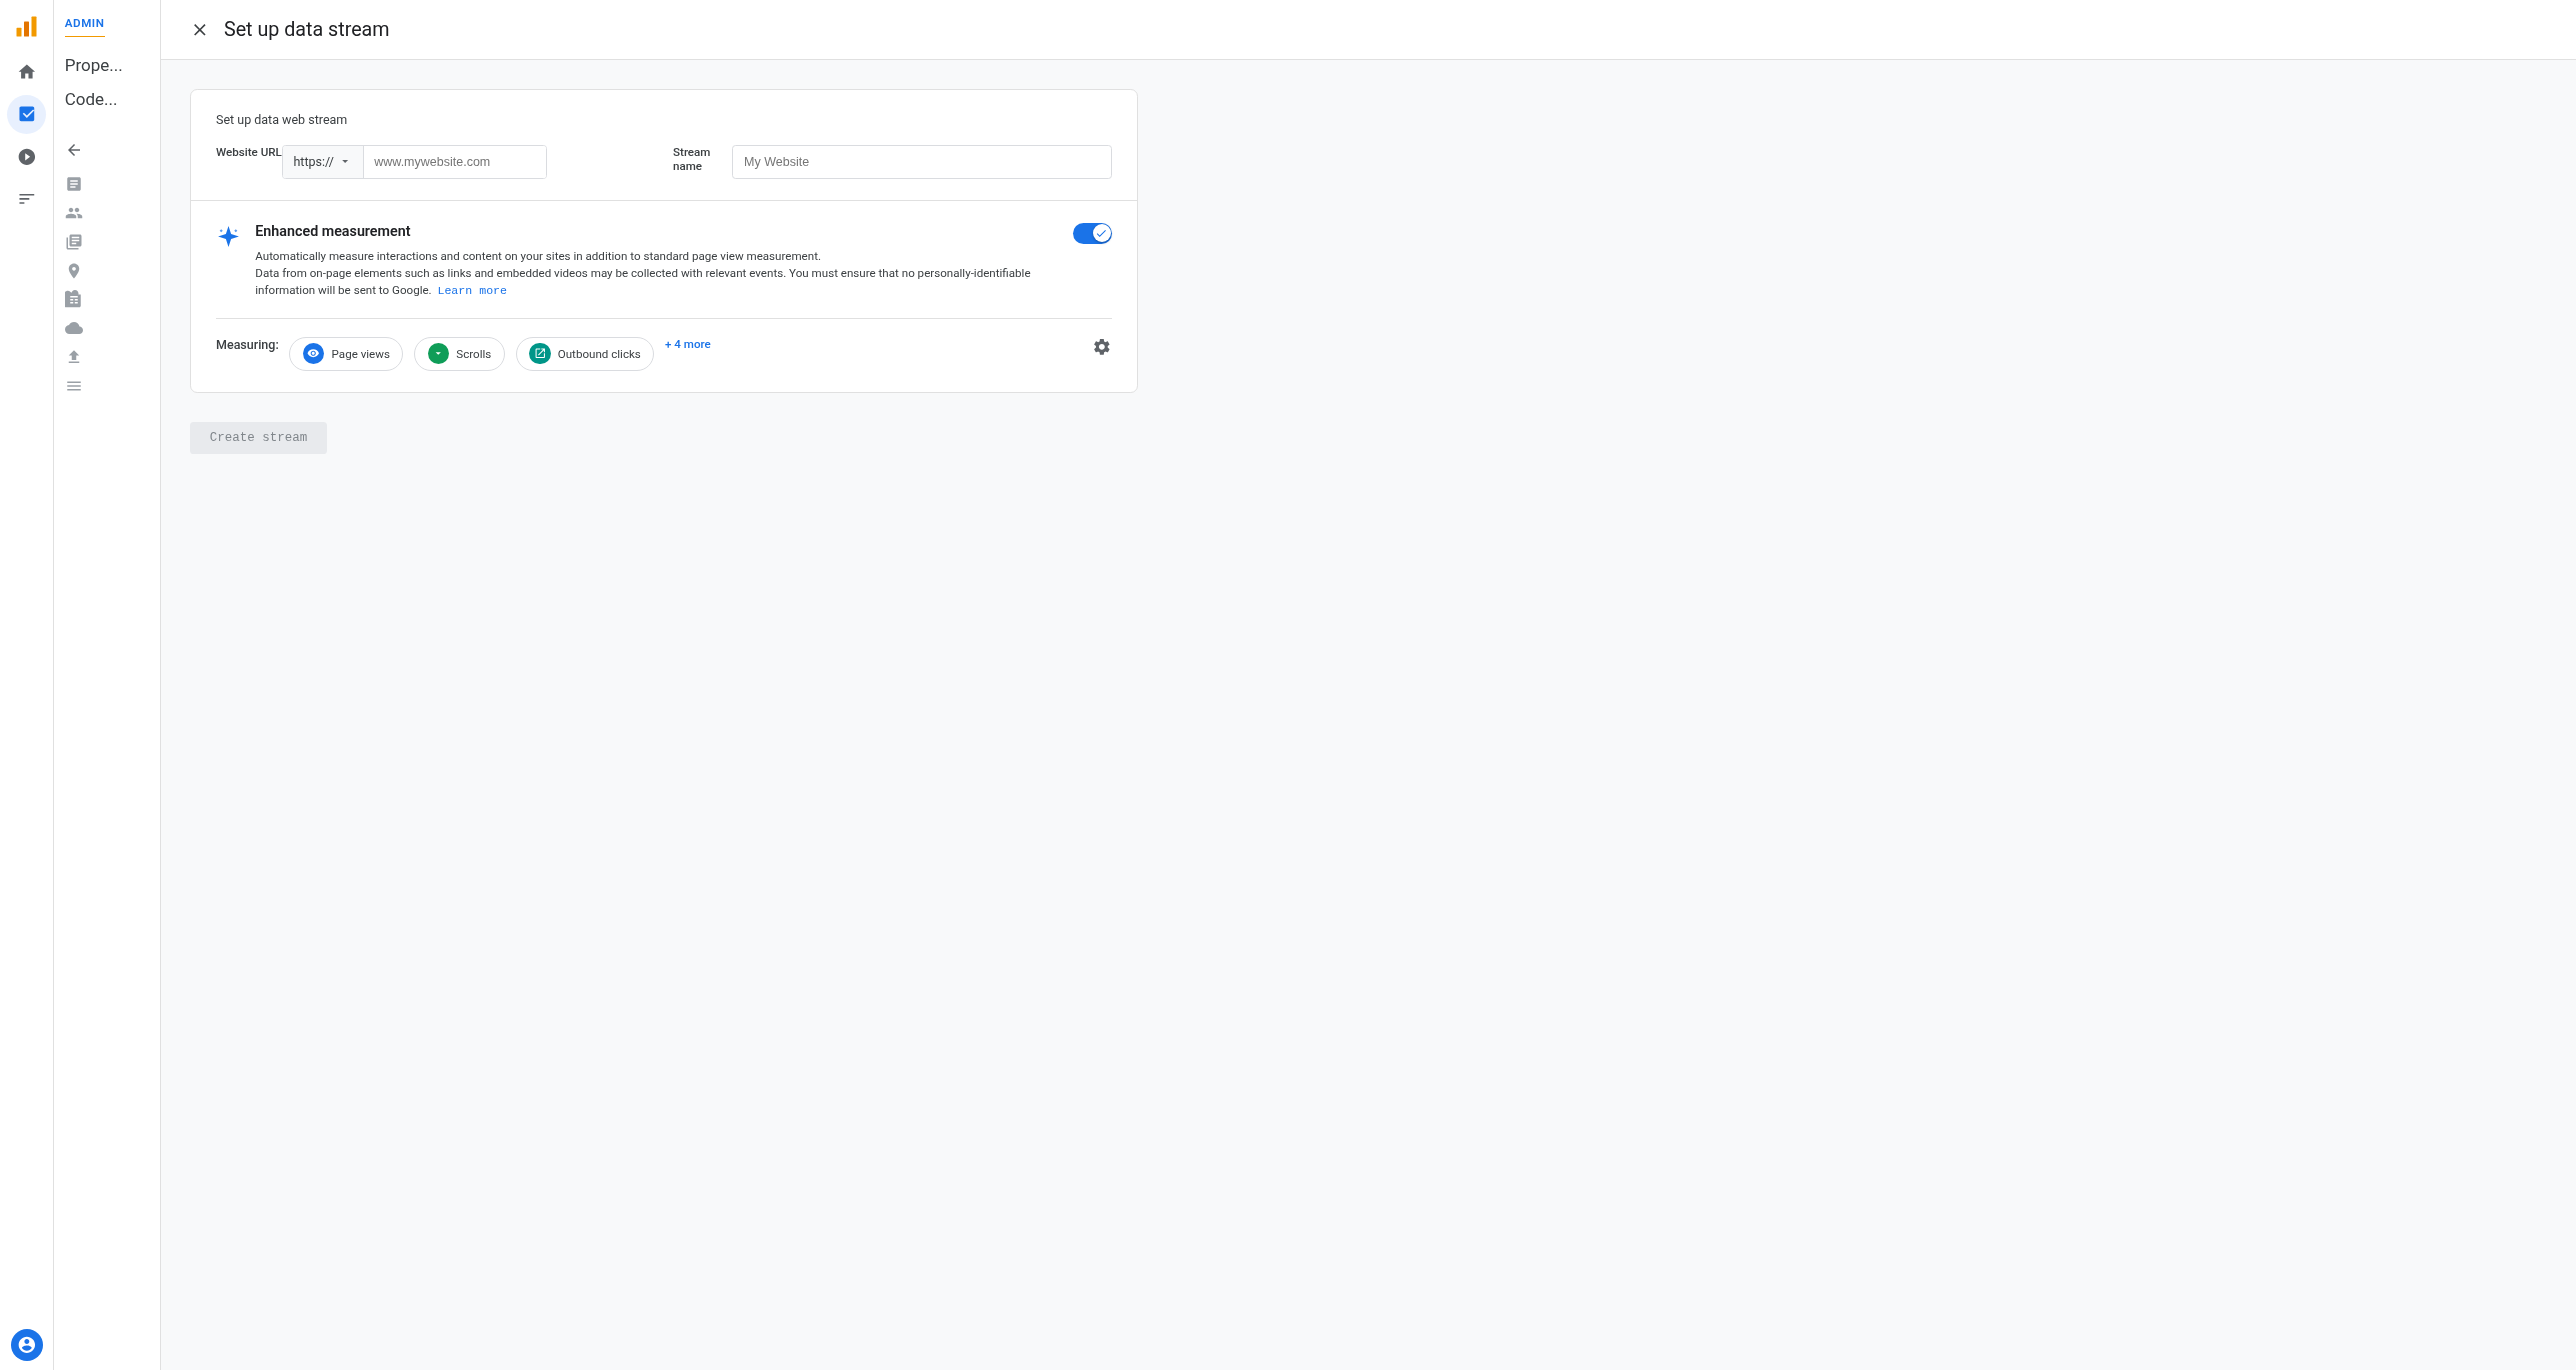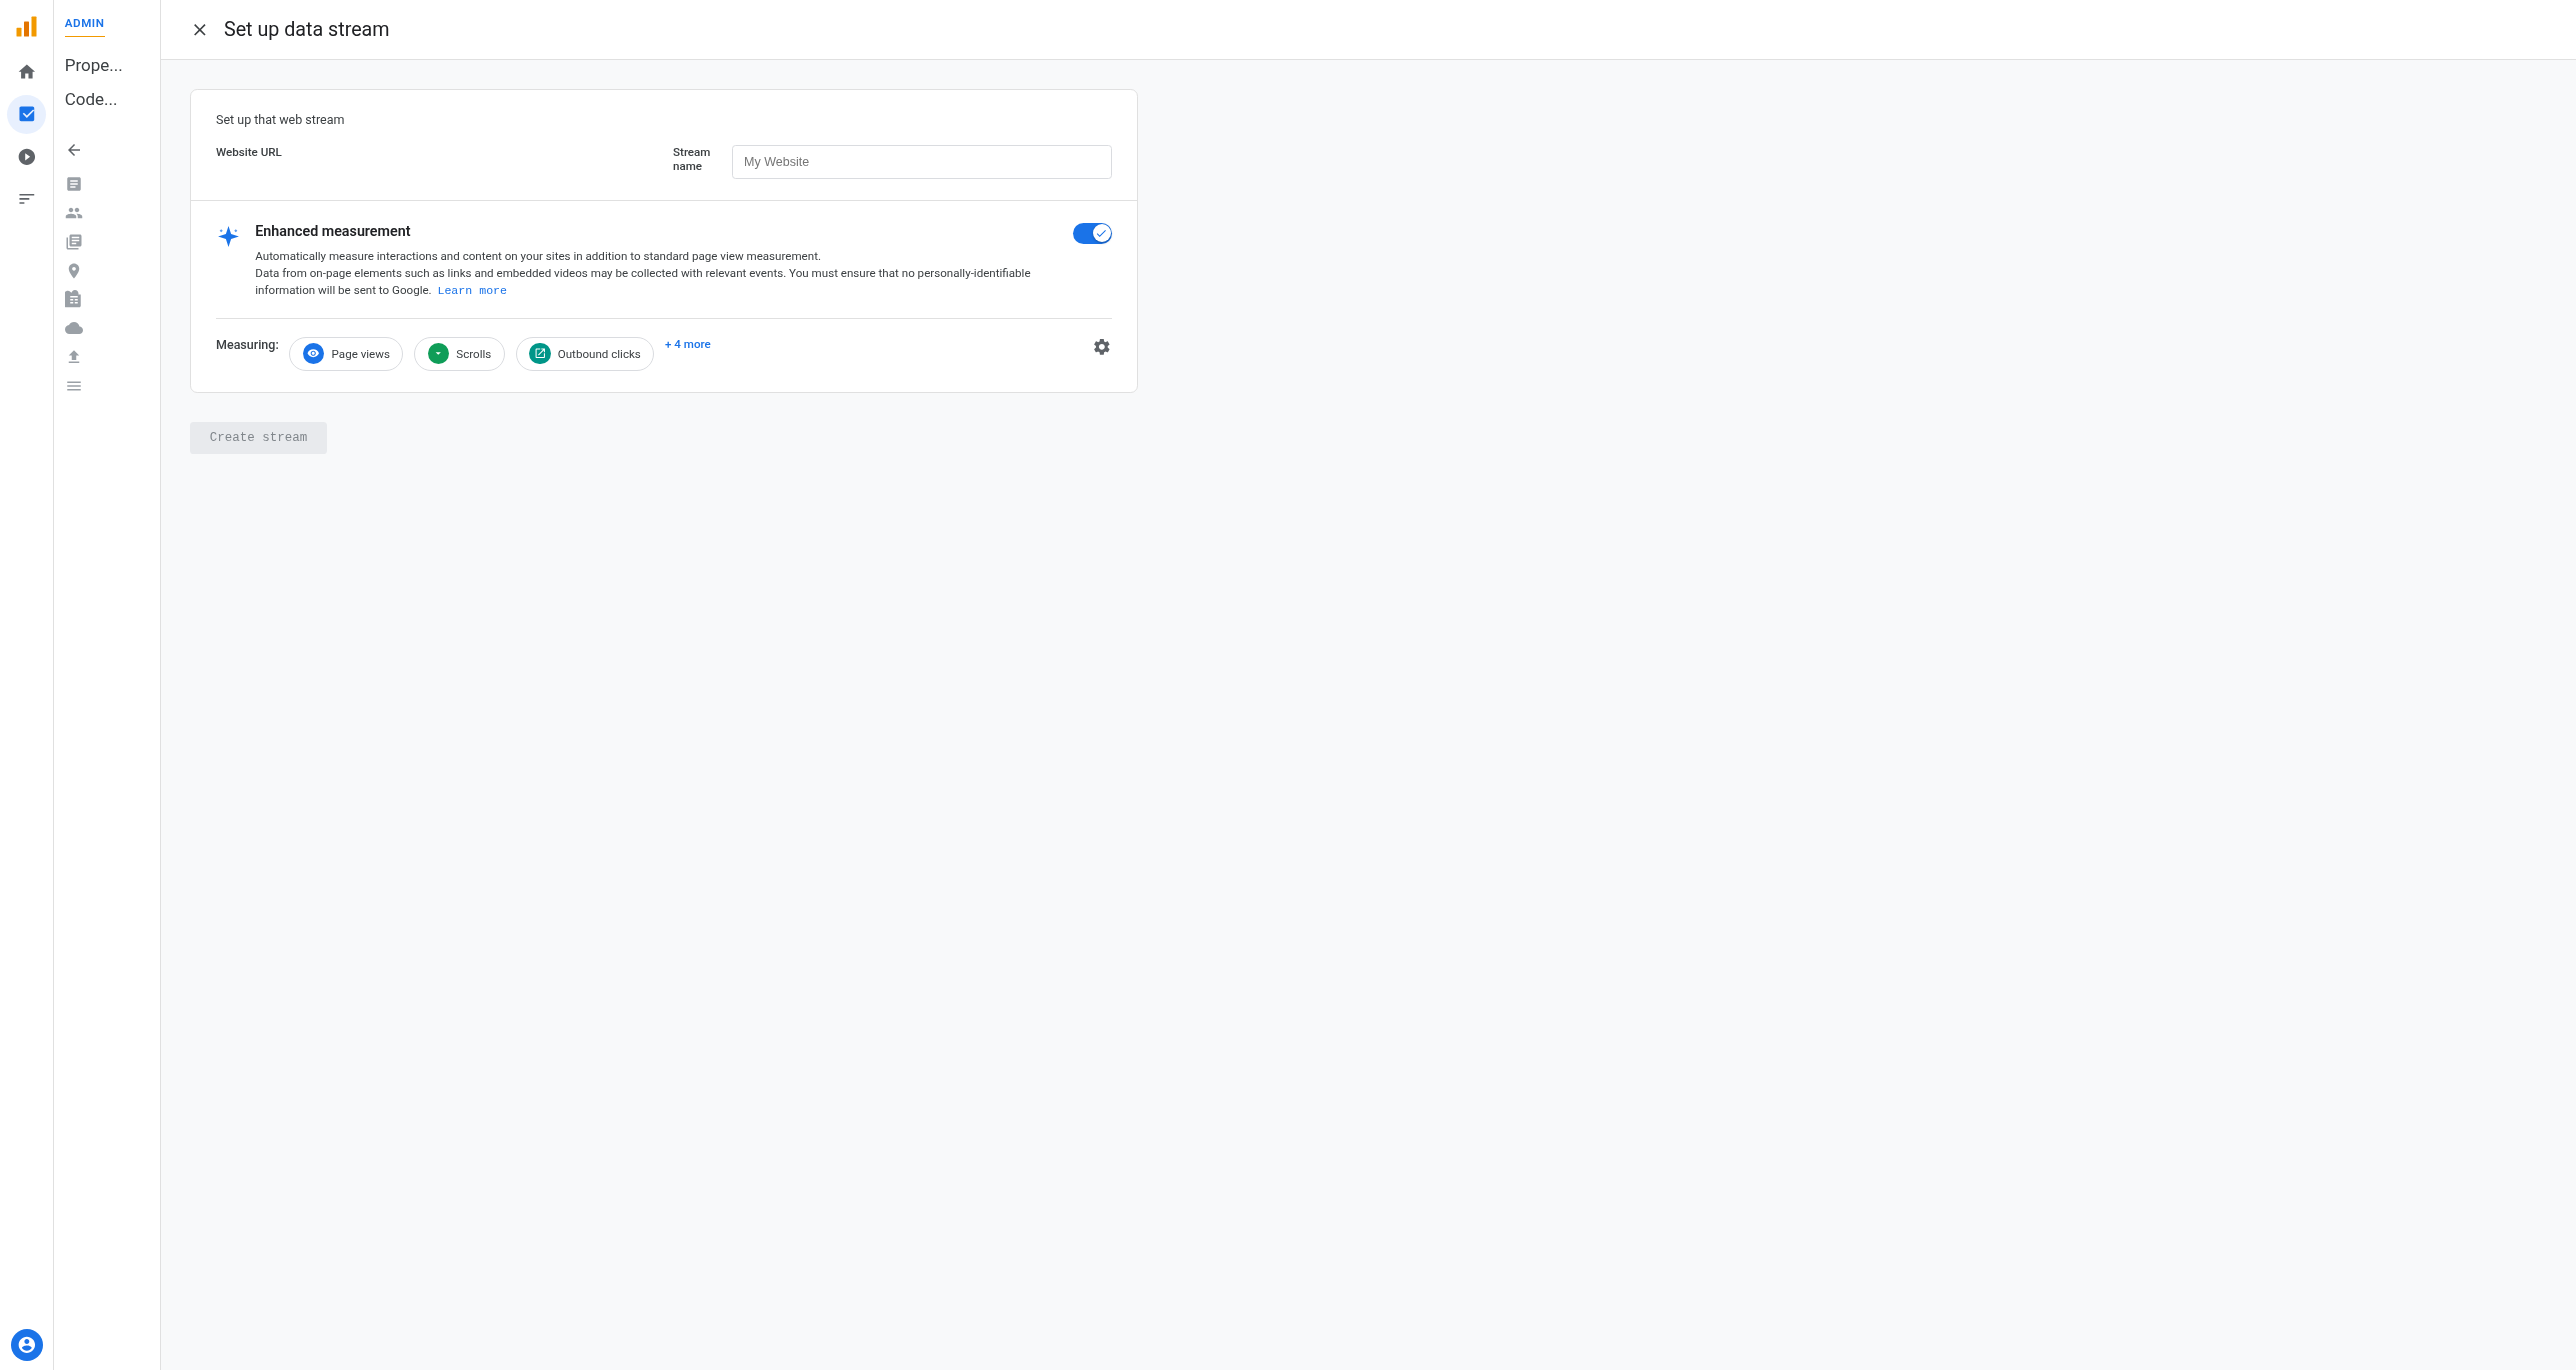--- a/index.html
+++ b/index.html
@@ -486,26 +486,35 @@
     </div>
     <span class="dialog-title">Set up data stream</span>
   </div>
 
   <div class="dialog-body">
 
     
     <div class="card">
 
       <div class="card-section">
-        <div class="section-title">Set up that web stream</div>
+        <div class="section-title">Set up data web stream</div>
 
         <div class="form-row">
 
           <div class="form-group url-group">
             <div class="form-label">Website URL</div>
+            <div class="url-input-group">
+              <div class="url-protocol-select">
+                <span>https://</span>
+                <svg viewBox="0 0 24 24">
+                    <path d="M7 10l5 5 5-5z"></path>
+                  </svg>
+              </div>
+              <input class="url-text-input" type="text" placeholder="www.mywebsite.com" style="">
+            </div>
           </div>
 
           <div class="form-group name-group">
             <div class="form-label">Stream name</div>
             <input class="name-input" type="text" placeholder="My Website" style="">
           </div>
         </div>
       </div>
 
       <div class="card-section">

